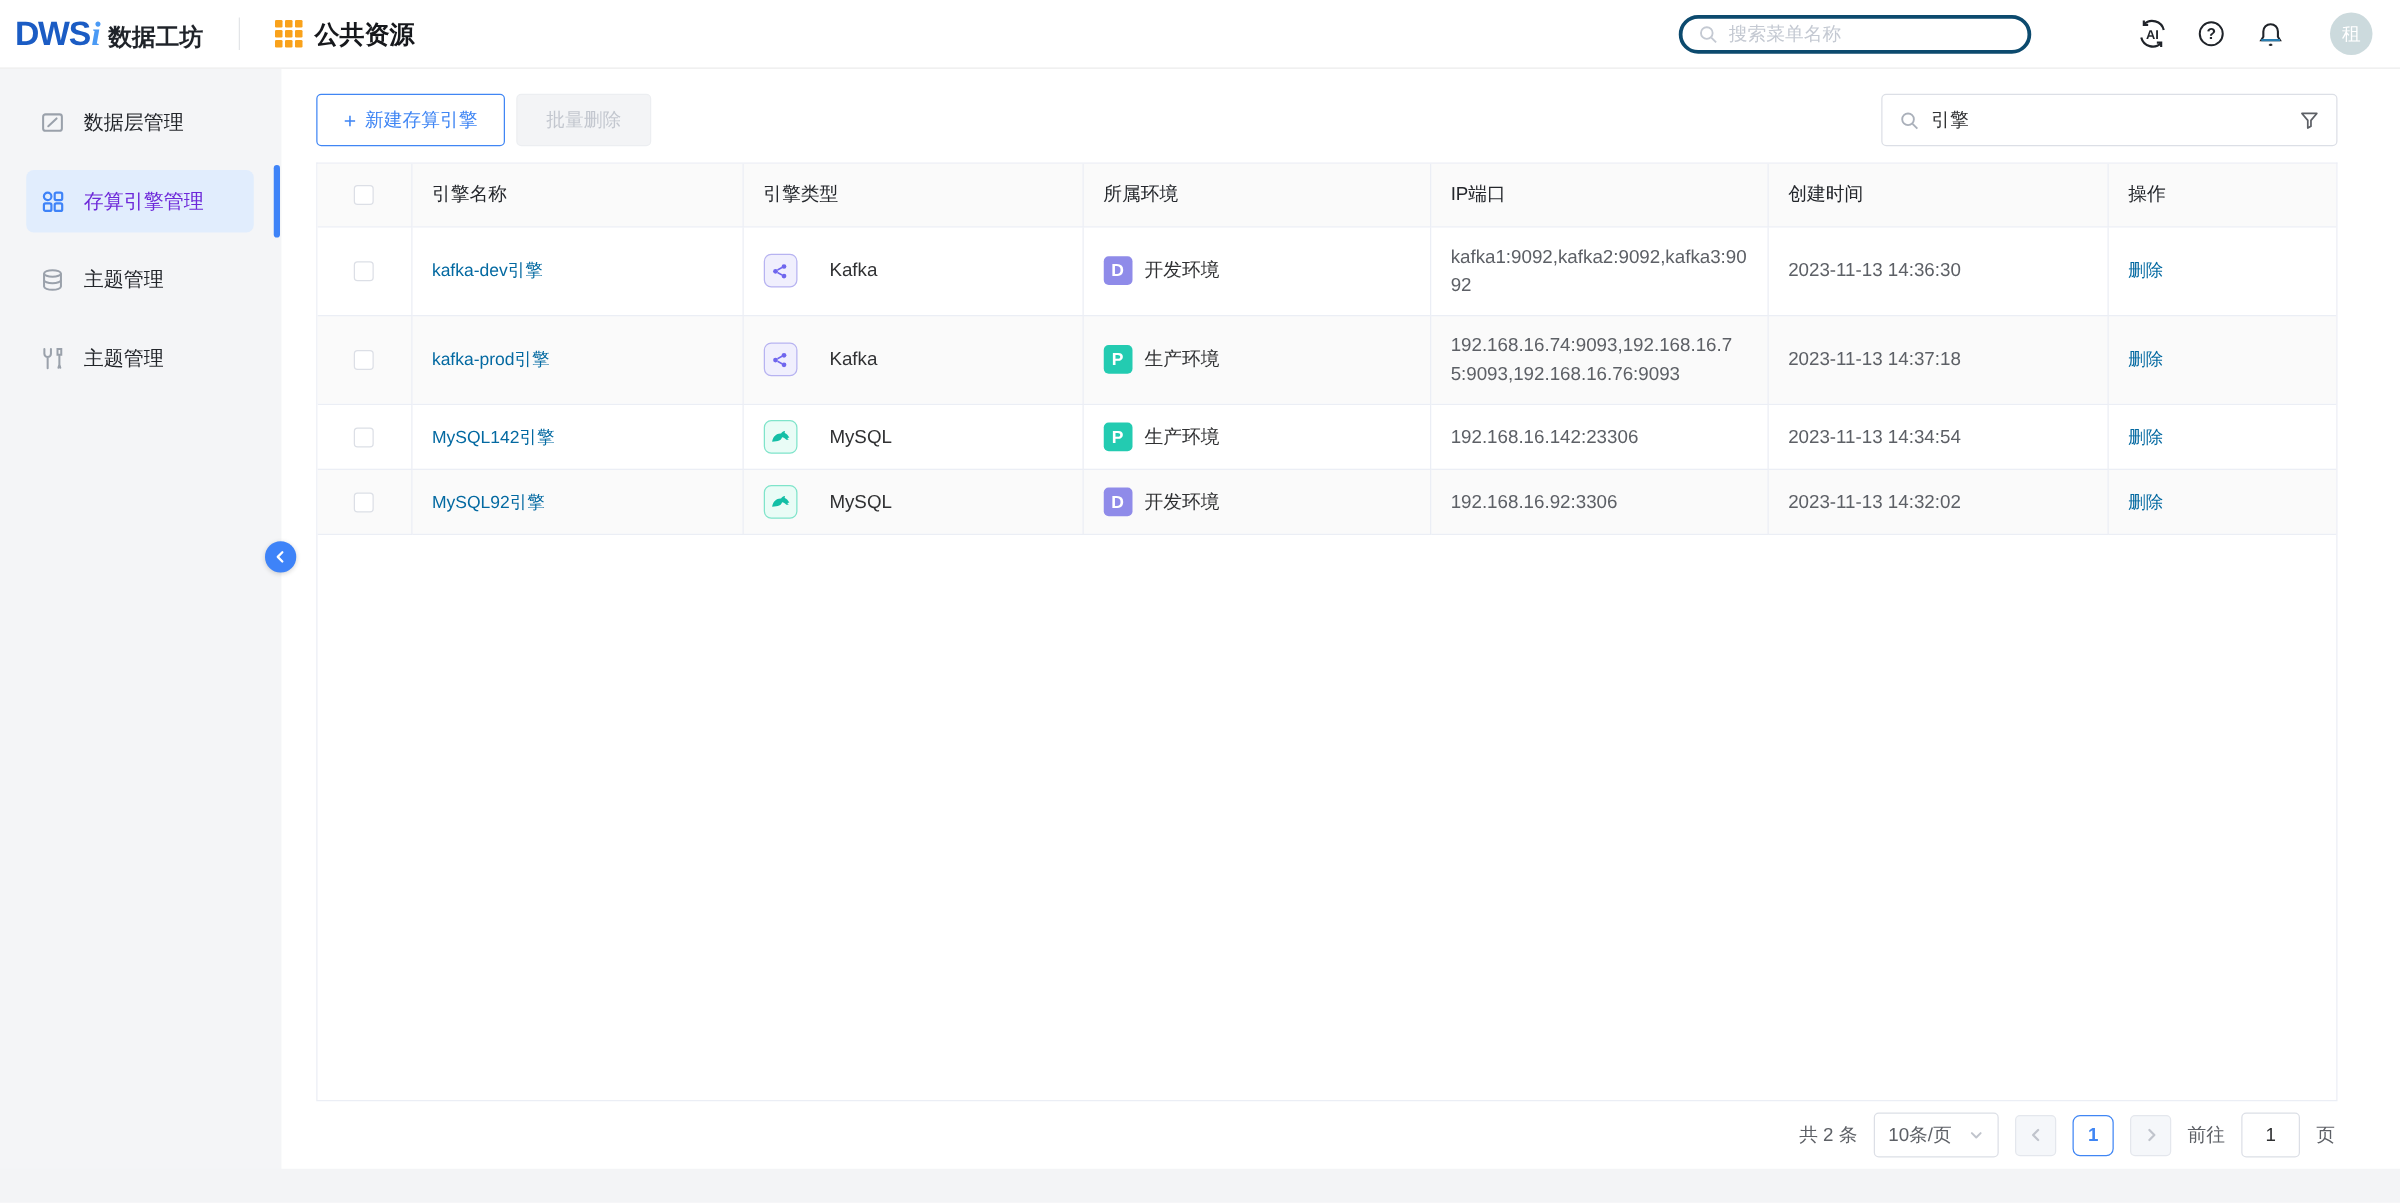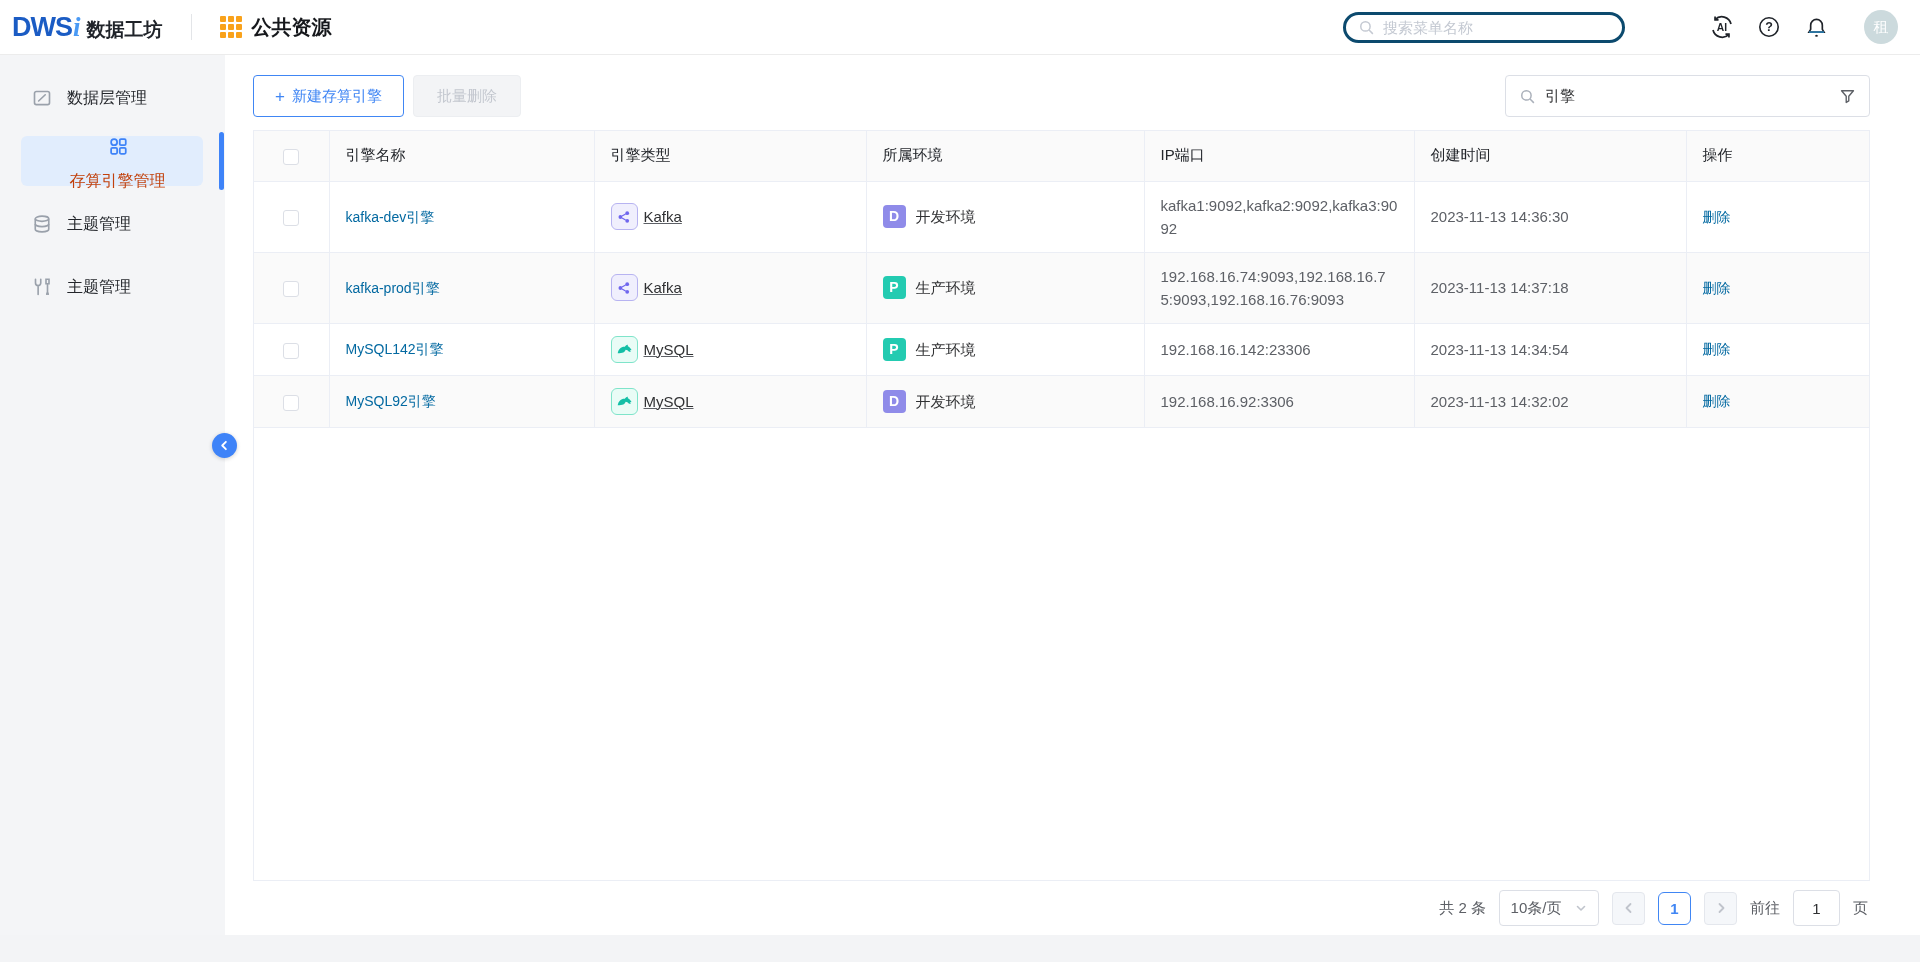--- a/index.html
+++ b/index.html
@@ -42,21 +42,21 @@
 
   
   .app-row { display:flex; height:880px; }
 
   
   .sidebar { position:relative; width:225px; background:#f4f5f7; padding-top:18px; flex:none; }
   .side-item { position:relative; display:flex; align-items:center; height:50px;
     margin:0 22px 13px 21px; padding-left:11px; border-radius:6px; cursor:pointer;
     color:#23262b; font-size:16px; gap:15px; }
   .side-item .side-icon { width:20px; height:20px; color:#9aa1ab; display:flex; align-items:center; }
-  .side-item.active { background:#e1edfd; color:#c2410c;flex-direction:column; }
+  .side-item.active { background:#e1edfd; color:#6d28d9; }
   .side-item.active .side-icon { color:#3e83f8; }
   .side-item.active::after { content:""; position:absolute; right:-21px; top:-4px; bottom:-4px;
     width:5px; border-radius:3px; background:#3e83f8; }
   .collapse-btn { position:absolute; top:378px; right:-12px; width:25px; height:25px;
     border-radius:50%; background:#3e83f8; display:flex; align-items:center; justify-content:center;
     cursor:pointer; z-index:10; box-shadow:0 1px 4px rgba(0,0,0,.18); }
 
   
   .main { flex:1; background:#fff; display:flex; flex-direction:column; padding:20px 50px 0 28px; overflow:hidden; }
   .toolbar { display:flex; align-items:center; margin-bottom:13px; }
@@ -78,21 +78,21 @@
     padding:12px 16px; font-size:15px; vertical-align:middle; }
   th:last-child, td:last-child { border-right:none; }
   thead th { background:#fafafa; color:#24272c; font-weight:500; height:50px; padding:13px 16px; }
   tbody tr { background:#fff; }
   tbody tr.striped { background:#fafafa; }
   td { color:#5d6066; line-height:23px; }
   .cell-check { text-align:center; }
   .checkbox { display:inline-block; width:16px; height:16px; border:1px solid #dcdfe6; border-radius:3px;
     background:#fff; cursor:pointer; vertical-align:middle; }
   a.link { color:#0369a1; text-decoration:none; cursor:pointer; font-size:14px; }
-  .type-cell { display:flex; align-items:center; gap:6px;text-decoration:underline; }
+  .type-cell { display:flex; align-items:center; gap:26px; }
   .type-icon { width:27px; height:27px; border-radius:6px; border:1px solid; display:flex;
     align-items:center; justify-content:center; flex:none; }
   .type-icon svg { display:none; }
   .type-icon.kafka { border-color:#b7b3f1; background:#f0effd; color:#6f66ee; }
   .type-icon.kafka .svg-kafka { display:block; }
   .type-icon.mysql { border-color:#7fe4ca; background:#e9fcf6; color:#13bfa6; }
   .type-icon.mysql .svg-mysql { display:block; }
   .type-label { color:#303133; }
   .env-cell { display:flex; align-items:center; gap:10px; }
   .env-badge { width:23px; height:23px; border-radius:4px; color:#fff; font-size:14px; font-weight:bold;

